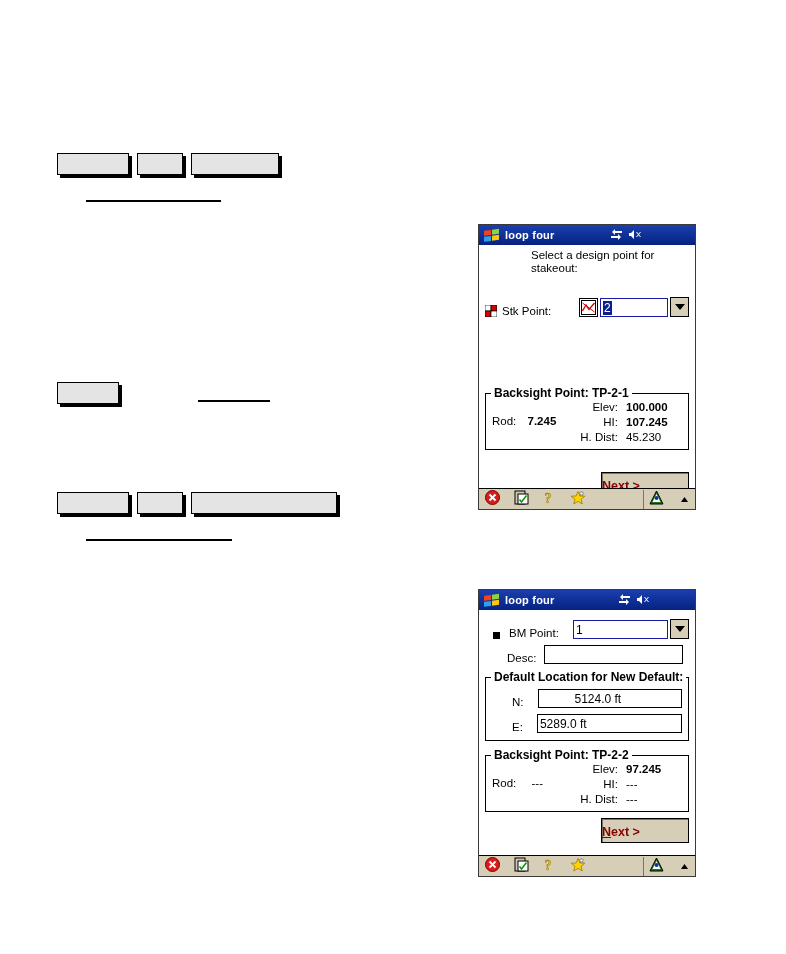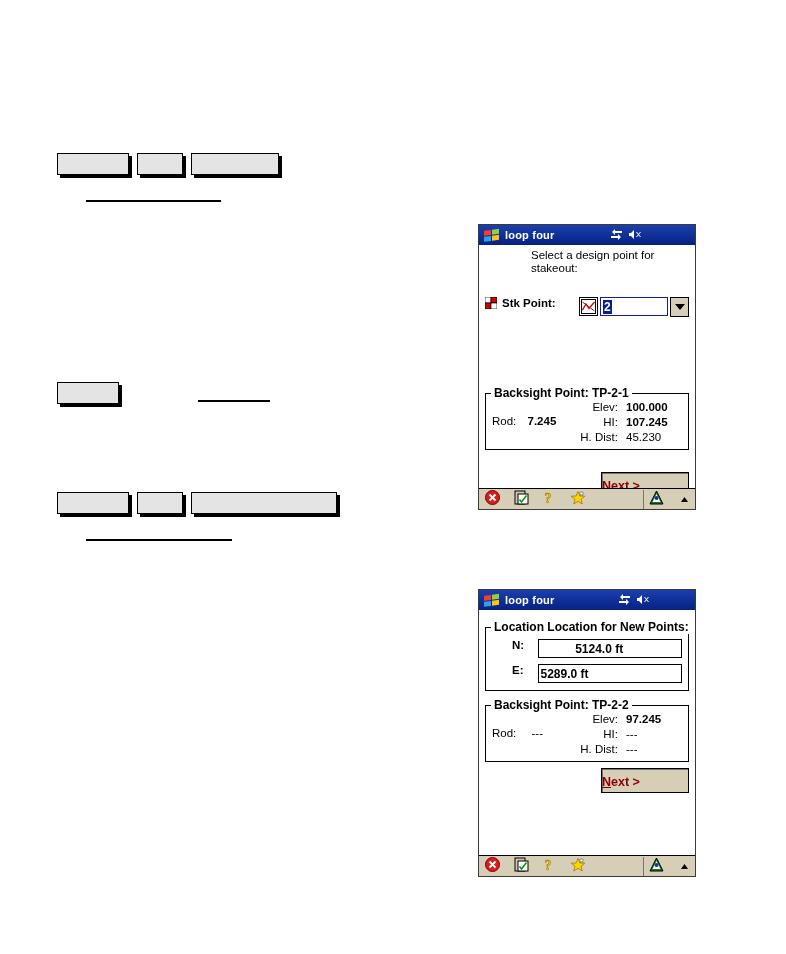--- a/index.html
+++ b/index.html
@@ -72,21 +72,21 @@
     border-top: 1.5px solid #000;
     display: flex;
     align-items: center;
     padding: 0 6px;
     gap: 14px;
   }
   .tb-spacer { flex:1 1 auto; }
 
   .prompt { line-height: 13px; margin-bottom: 2px; margin-left: 46px; }
 
-  .field-row { display: flex; align-items: flex-start; margin-top: 4px; font-weight: bold; }
+  .field-row { display: flex; align-items: flex-end; margin-top: 4px; }
   .fld-label { white-space: nowrap; }
   .chk-icon {
     width: 12px; height: 12px; flex:none; margin-right: 5px;
   }
   .sq-icon {
     width: 7px; height: 7px; background:#000; flex:none;
     margin-left: 8px; margin-right: 9px;
   }
   .map-btn {
     width: 19px; height: 19px;
@@ -344,24 +344,41 @@
           <path d="M1 4 L3 4 L6 1 L6 10 L3 7 L1 7 Z" fill="#ffffff"></path>
           <path d="M8 3 L9 3 L13 8 L12 8 Z M12 3 L13 3 L9 8 L8 8 Z" fill="#ffffff"></path>
         </svg>
       </span>
       <span class="title-clock">3:13</span>
     </span>
   </div>
 
   <div class="pda-body">
 
-
+    <div class="field-row" style="margin-top:5px;">
+      <span class="sq-icon"></span>
+      <span class="fld-label">BM Point:</span>
+      <span style="flex:1 1 auto;"></span>
+      <span class="txtbox" style="width:95px;">
+        <span>1</span>
+      </span>
+      <span class="combo-arrow">
+        <span class="tri-down"></span>
+      </span>
+    </div>
+
+    <div class="field-row" style="margin-top:6px; padding-left:22px;">
+      <span class="fld-label">Desc:</span>
+      <span class="txtbox plain" style="flex:1 1 auto; margin-left:8px; margin-right:6px;">
+        <span></span>
+      </span>
+    </div>
 
     <div class="grp" style="margin-top:13px; padding:9px 6px 7px 6px;">
-      <span class="grp-title">Location Location for New Points:</span>
+      <span class="grp-title">Default Location for New Default:</span>
       <div class="field-row" style="margin-top:2px; padding-left:20px;">
         <span class="fld-label">N:</span>
         <span class="txtbox plain" style="flex:1 1 auto; margin-left:14px;padding-left:36px;">
           <span>5124.0 ft</span>
         </span>
       </div>
       <div class="field-row" style="margin-top:6px; padding-left:20px;">
         <span class="fld-label">E:</span>
         <span class="txtbox plain" style="flex:1 1 auto; margin-left:14px;">
           <span>5289.0 ft</span>

